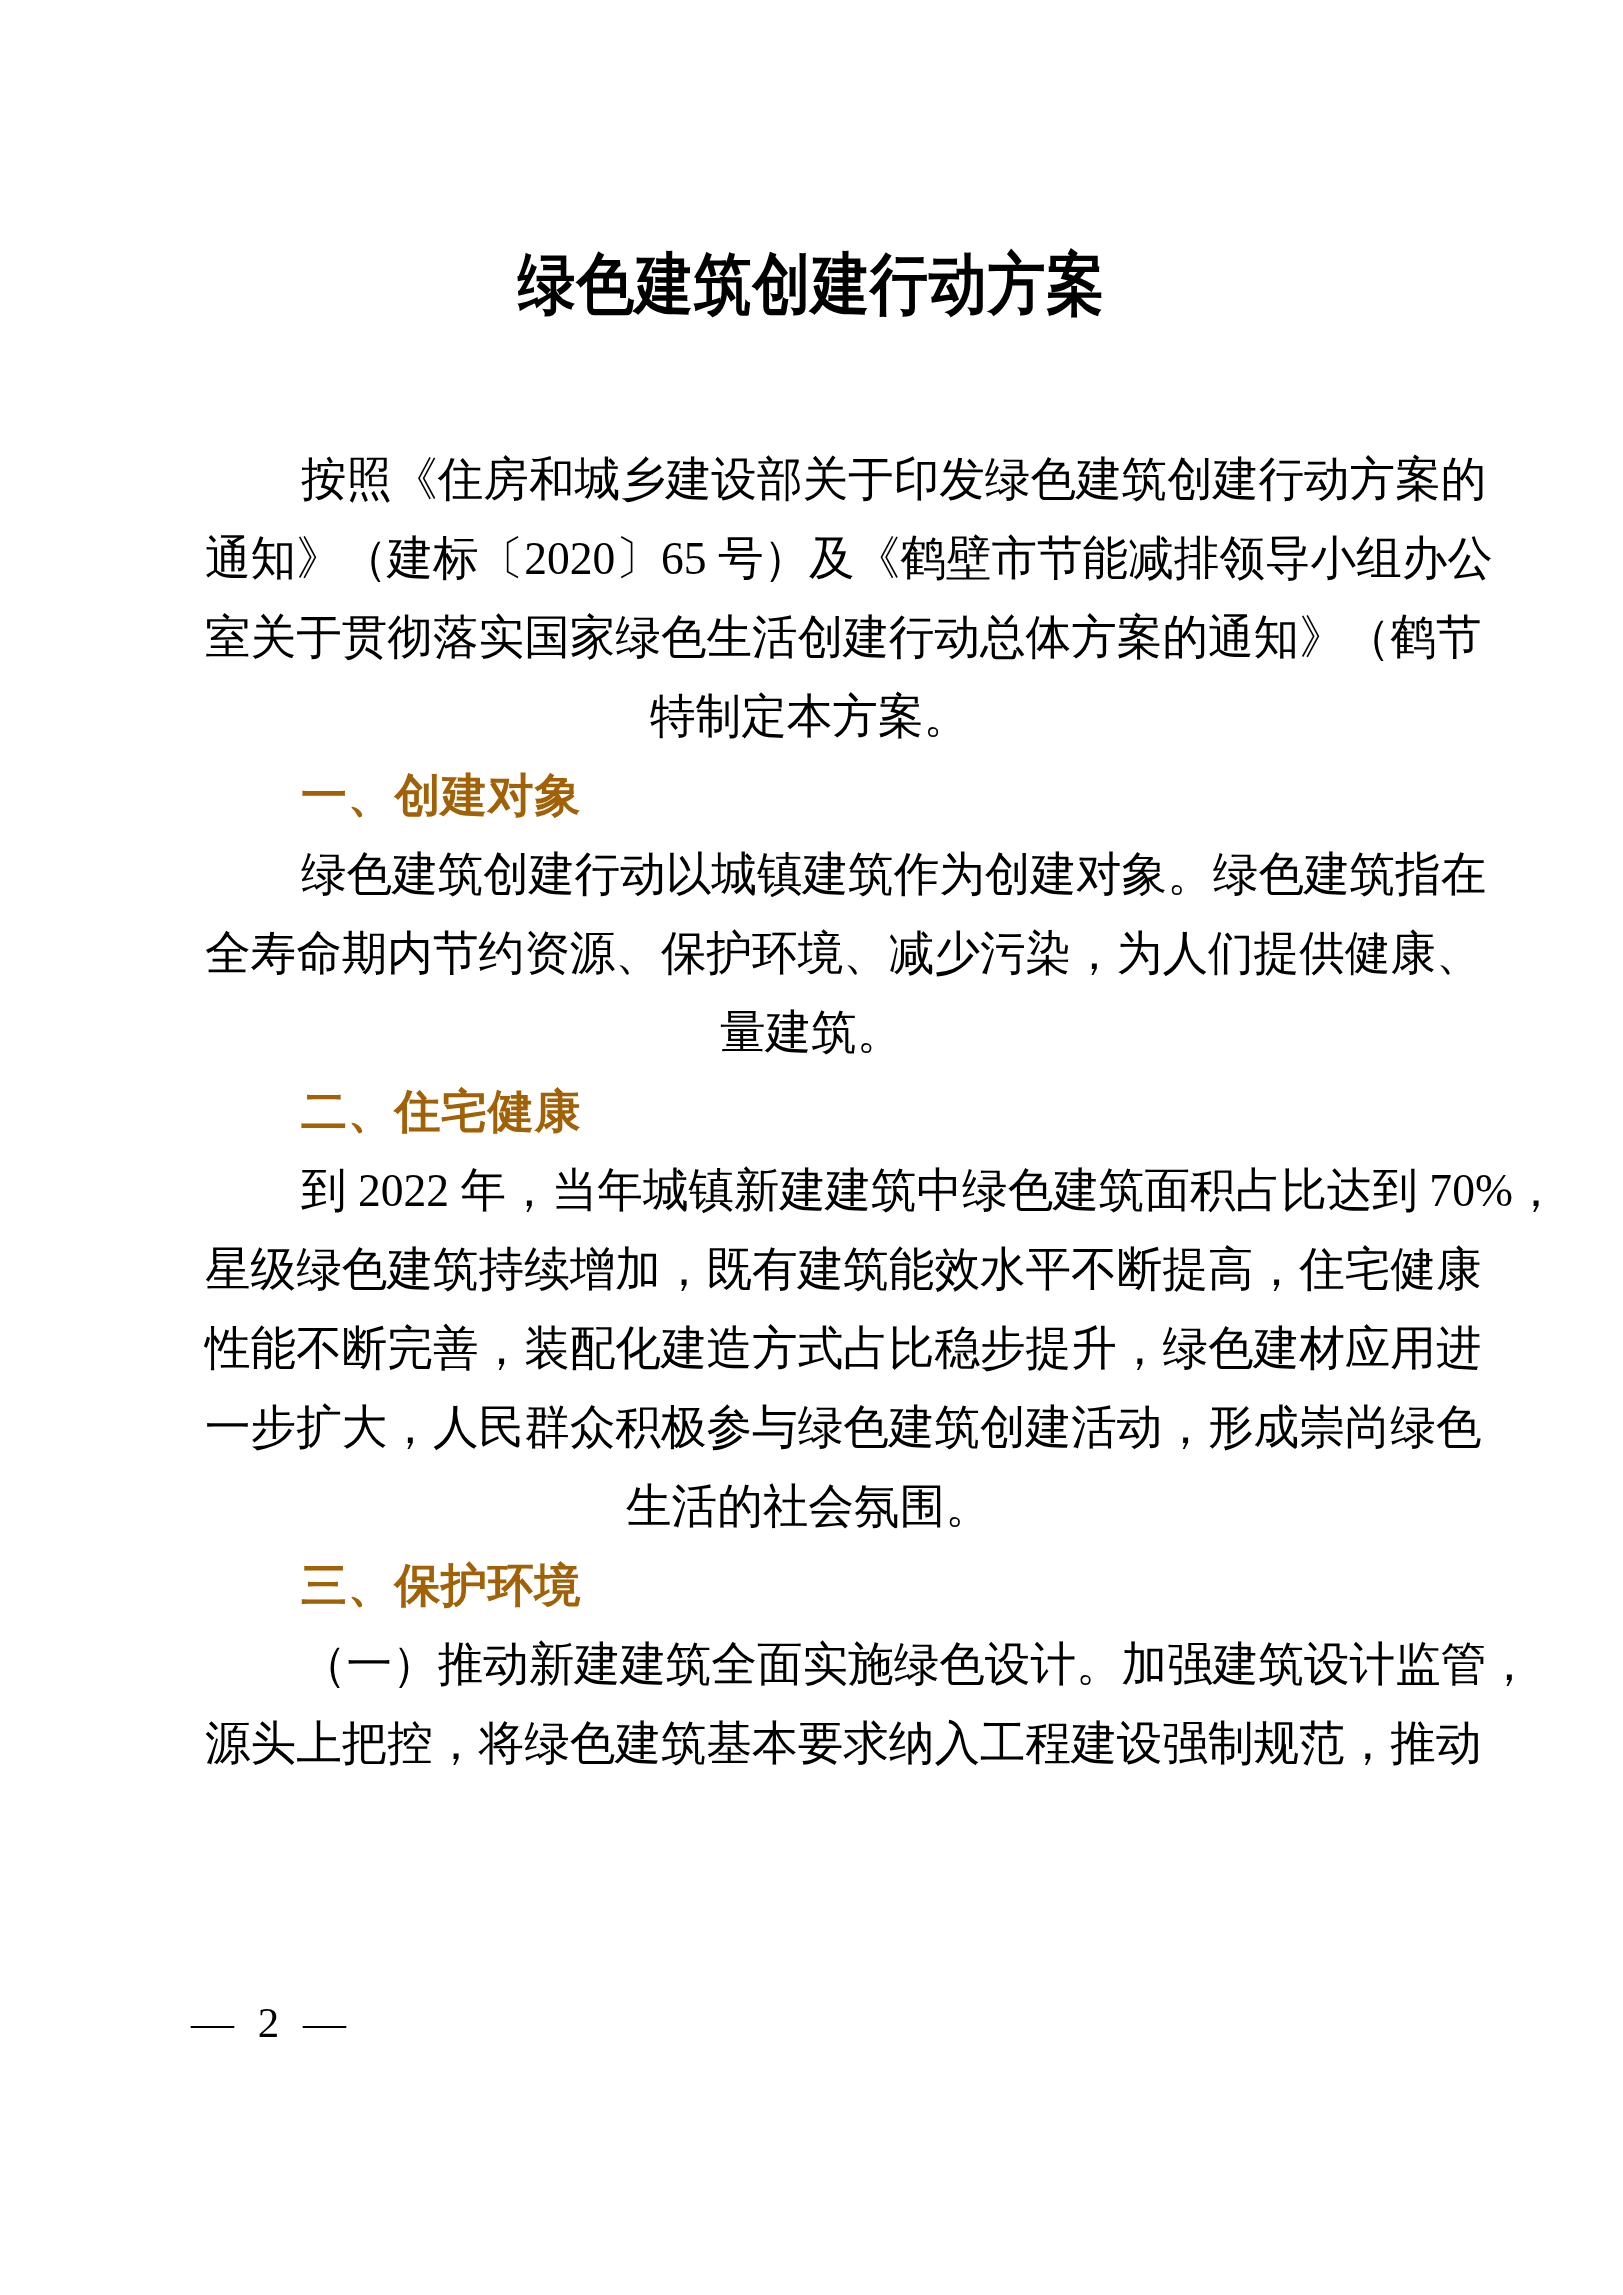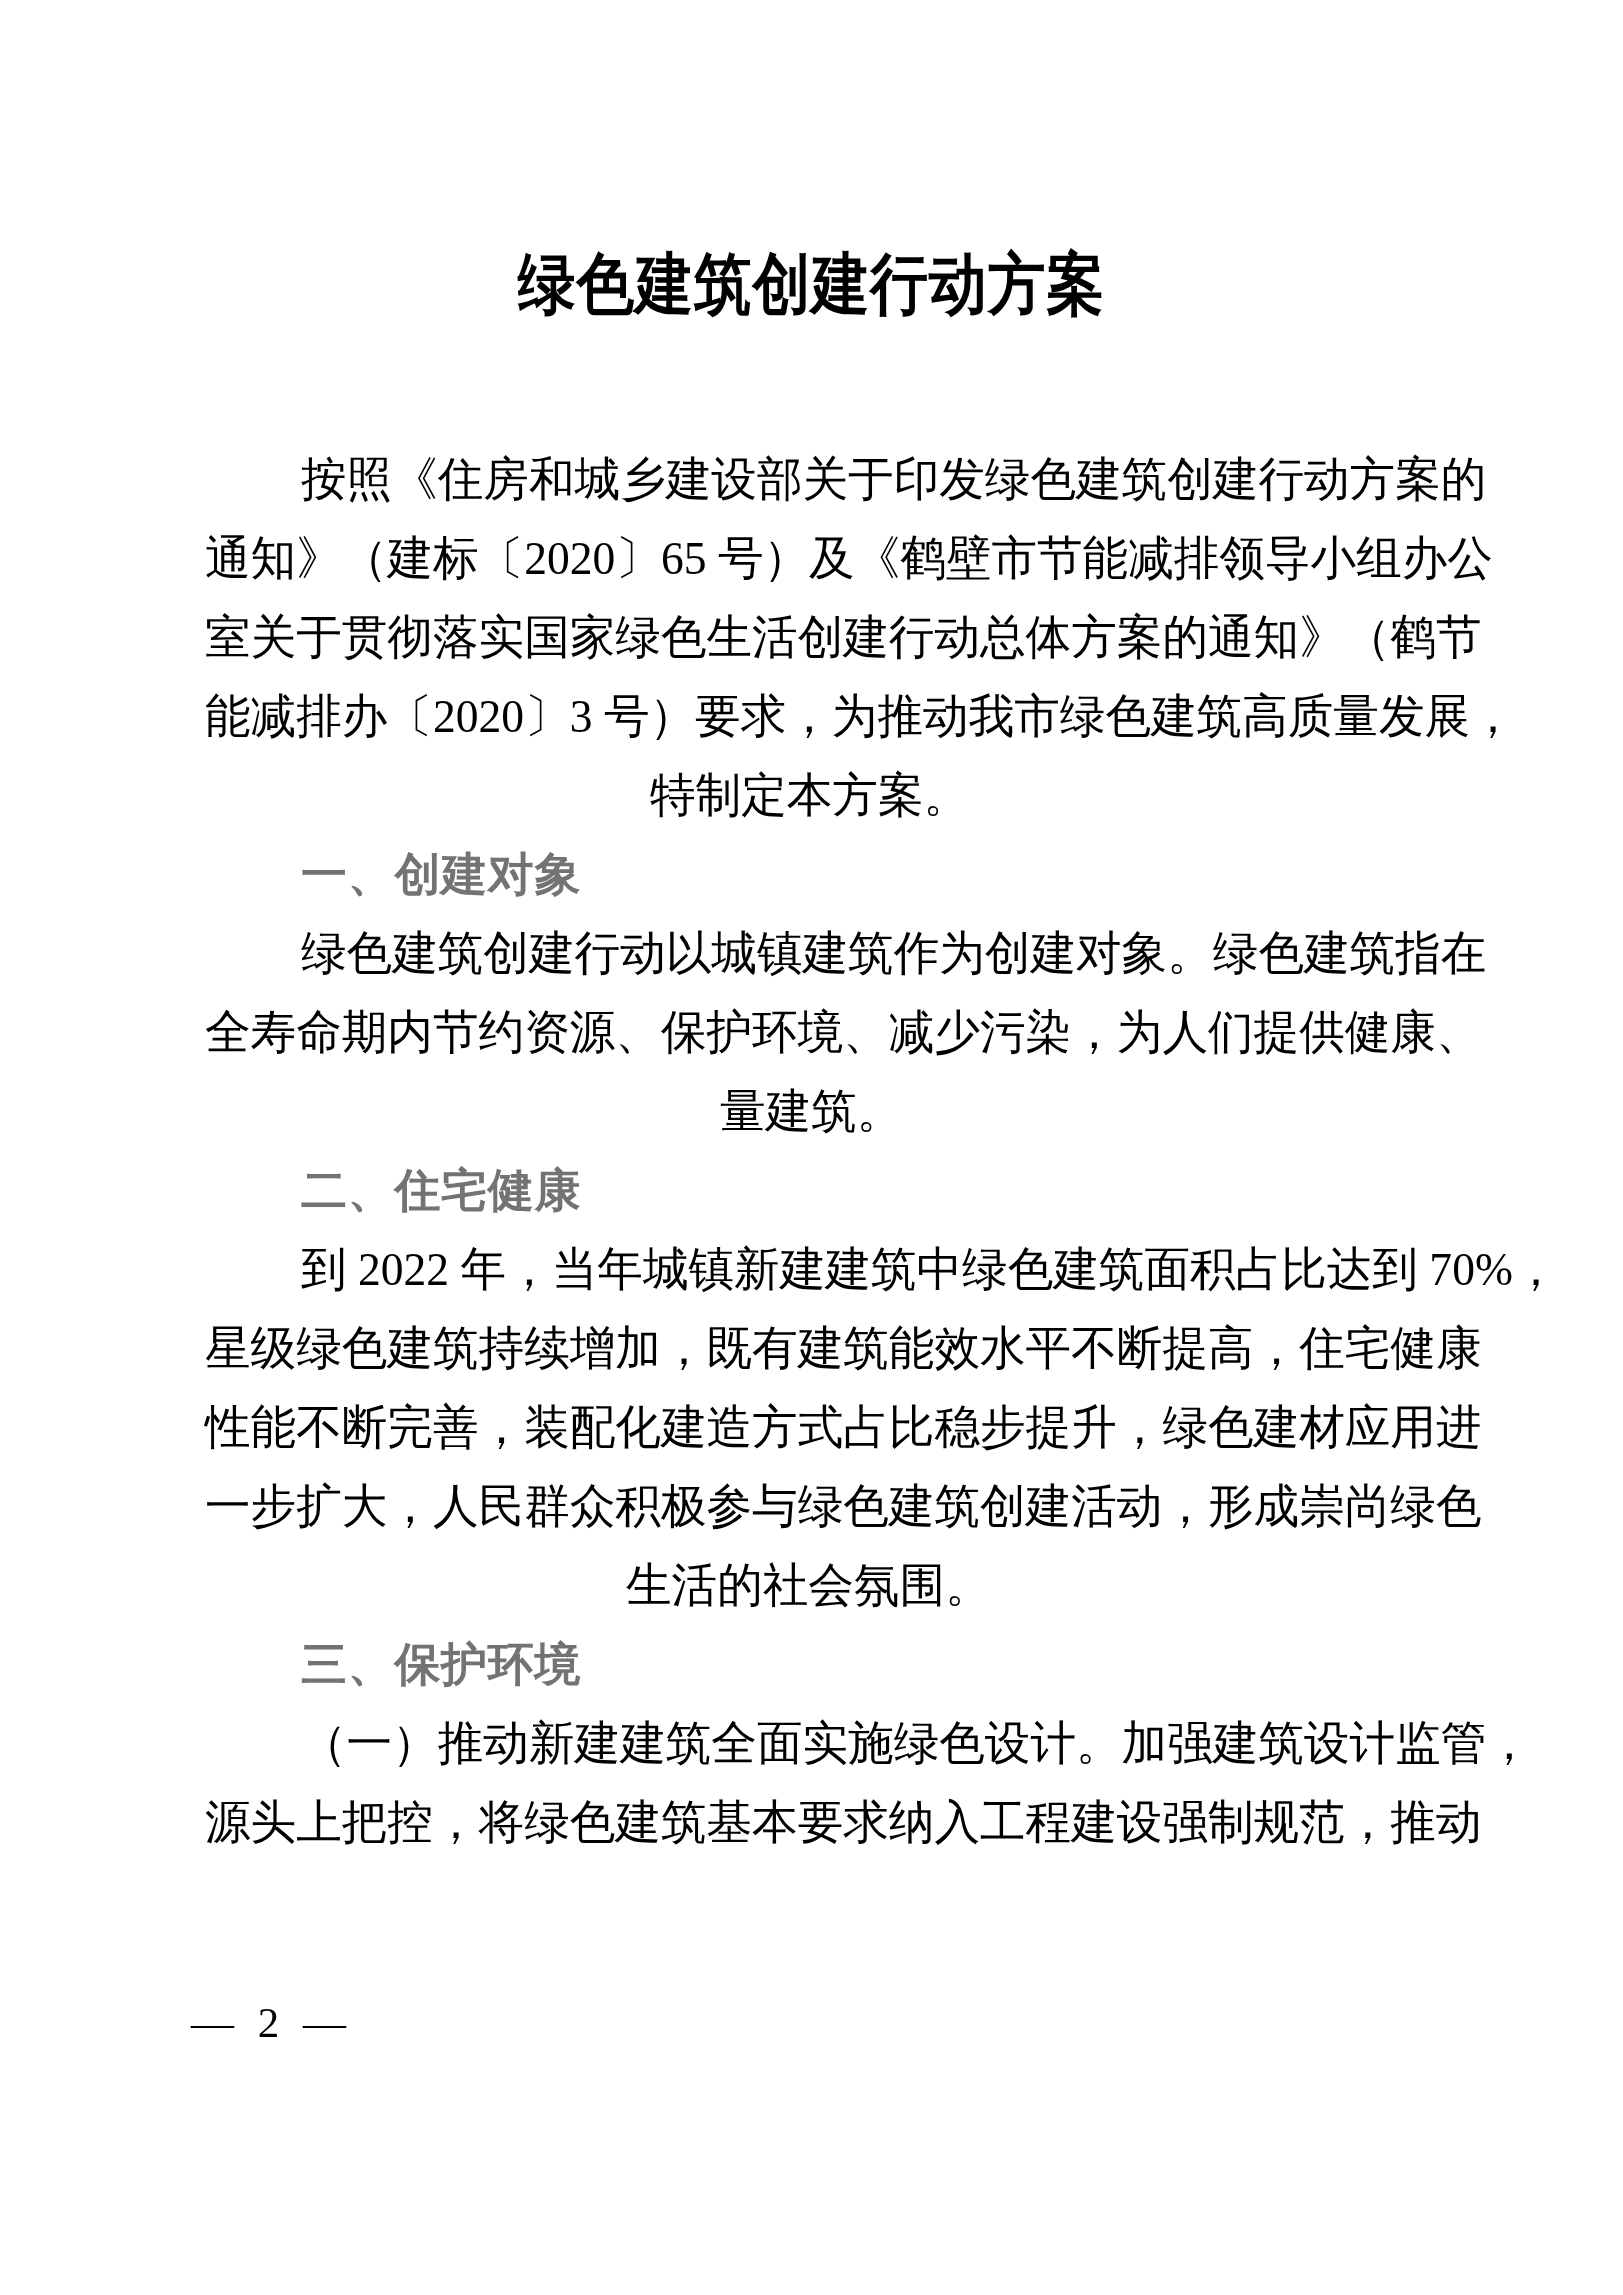--- a/index.html
+++ b/index.html
@@ -60,21 +60,21 @@
     transform-origin: 0 50%;
   }
   .indent2 { padding-left: 96px; }
 
   
   .heading {
     font-family: "Liberation Sans", "DejaVu Sans", sans-serif;
     font-weight: 700;
     font-size: 46px;
     line-height: 79px;
-    color: #737373;
+    color: #a16207;
     padding-left: 96px;
     letter-spacing: 0.7px;
     white-space: nowrap;
   }
 
   
   .blk { margin: 0; padding: 0; }
 
   
   .footer {
@@ -95,21 +95,20 @@
 <div class="page">
 
   <div class="doc-title">绿色建筑创建行动方案</div>
 
   <div class="body-col">
 
     <div class="blk">
       <div class="line indent2"><span class="cjk">按照《住房和城乡建设部关于印发绿色建筑创建行动方案的</span></div>
       <div class="line"><span class="cjk">通知》（建标〔2020〕65 号）及《鹤壁市节能减排领导小组办公</span></div>
       <div class="line"><span class="cjk">室关于贯彻落实国家绿色生活创建行动总体方案的通知》（鹤节</span></div>
-      <div class="line"><span class="cjk">能减排办〔2020〕3 号）要求，为推动我市绿色建筑高质量发展，</span></div>
       <div class="line"><span class="cjk">特制定本方案。</span></div>
     </div>
 
     <div class="blk">
       <div class="heading">一、创建对象</div>
       <div class="line indent2"><span class="cjk">绿色建筑创建行动以城镇建筑作为创建对象。绿色建筑指在</span></div>
       <div class="line"><span class="cjk">全寿命期内节约资源、保护环境、减少污染，为人们提供健康、</span></div>
       <div class="line"><span class="cjk">量建筑。</span></div>
     </div>
 

